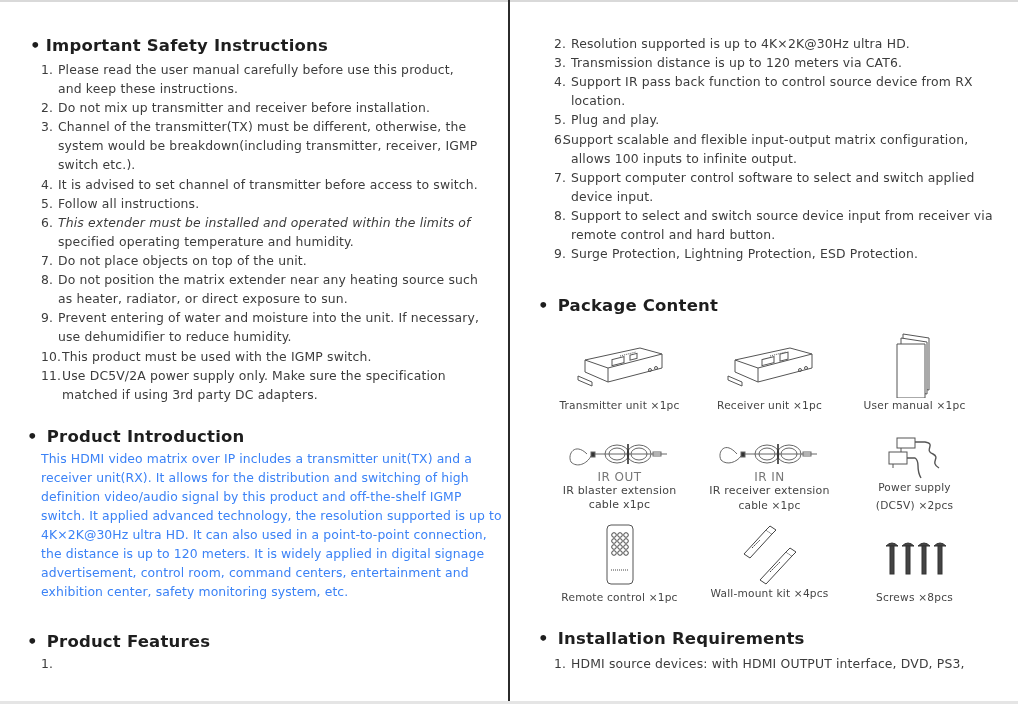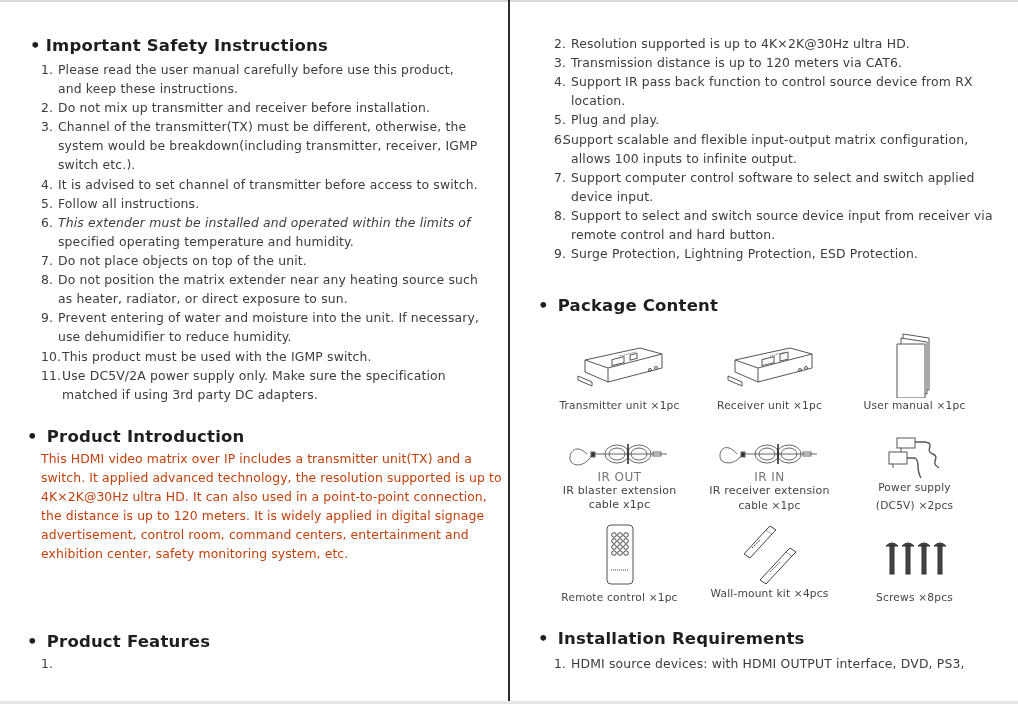--- a/index.html
+++ b/index.html
@@ -22,21 +22,21 @@
   .heading .bullet { display:inline-block; margin-right:9px; font-weight:bold; }
 
   .item {
     position:absolute; font-size:12.4px; line-height:19px; color:#3c3c3c;
     white-space:nowrap; letter-spacing:0.15px;
   }
   .item .num { position:absolute; left:0; top:0; }
   .item .txt { position:absolute; left:20px; top:0; white-space:pre; }
 
   .para {
-    position:absolute; font-size:12.4px; line-height:19px; color:#c2410c;
+    position:absolute; font-size:12.4px; line-height:19px; color:#3b82f6;
     white-space:nowrap; letter-spacing:0.1px;
   }
   .para div { height:19px; }
 
   .pkg { position:absolute; text-align:center; font-size:10.6px; color:#444; }
   .pkg .lbl { line-height:14px; white-space:nowrap; letter-spacing:0.2px; }
   .pkg svg { display:block; margin:0 auto; }
   .tiny { font-size:12px; color:#777; letter-spacing:0.5px; }
 </style>
 </head>
@@ -104,20 +104,22 @@
         <span class="txt" style="top: 0px; left: 21px;">Use DC5V/2A power supply only. Make sure the specification</span>
         <span class="txt" style="top: 19.1px; left: 21px;">matched if using 3rd party DC adapters.</span>
       </div>
     </div>
 
   <div class="heading" style="left:27px; top:427px;">
     <span class="bullet">•</span><span>Product Introduction</span>
   </div>
   <div class="para" id="intro-para" style="left:41px; top:449px;">
       <div>This HDMI video matrix over IP includes a transmitter unit(TX) and a</div>
+      <div>receiver unit(RX). It allows for the distribution and switching of  high</div>
+      <div>definition video/audio signal by this product and off-the-shelf  IGMP</div>
       <div>switch. It applied advanced technology, the resolution supported is up to</div>
       <div>4K×2K@30Hz ultra HD. It can also used in a point-to-point  connection,</div>
       <div>the distance is up to 120 meters. It is widely applied in digital signage</div>
       <div>advertisement, control room, command centers, entertainment and</div>
       <div>exhibition center, safety monitoring system, etc.</div>
     </div>
 
   <div class="heading" style="left:27px; top:632px;">
     <span class="bullet">•</span><span>Product Features</span>
   </div>

